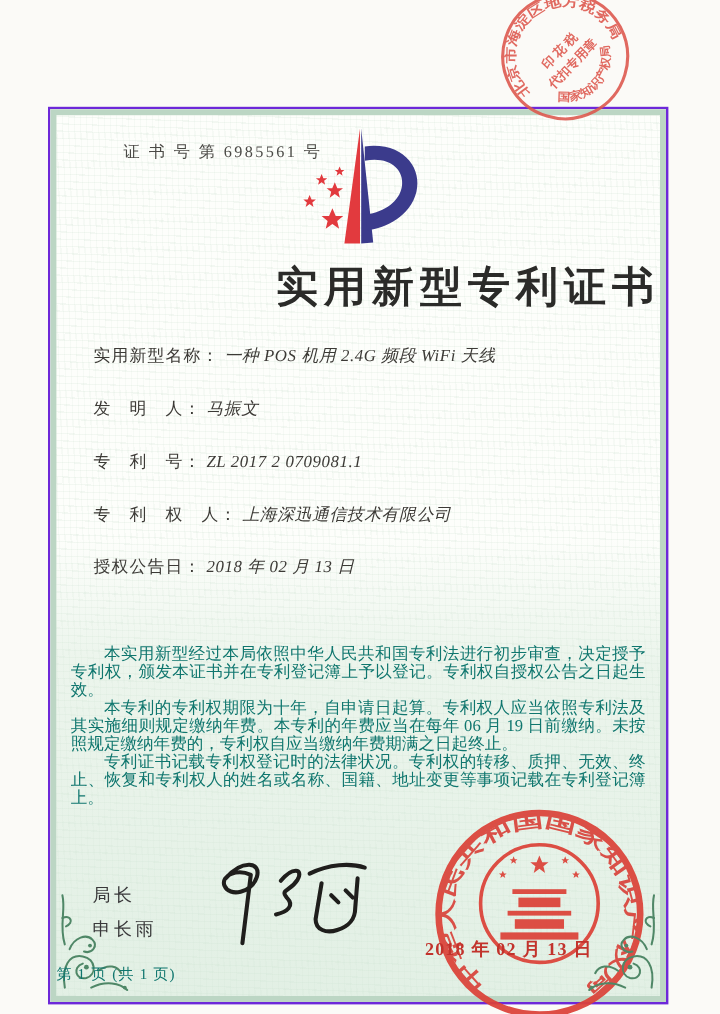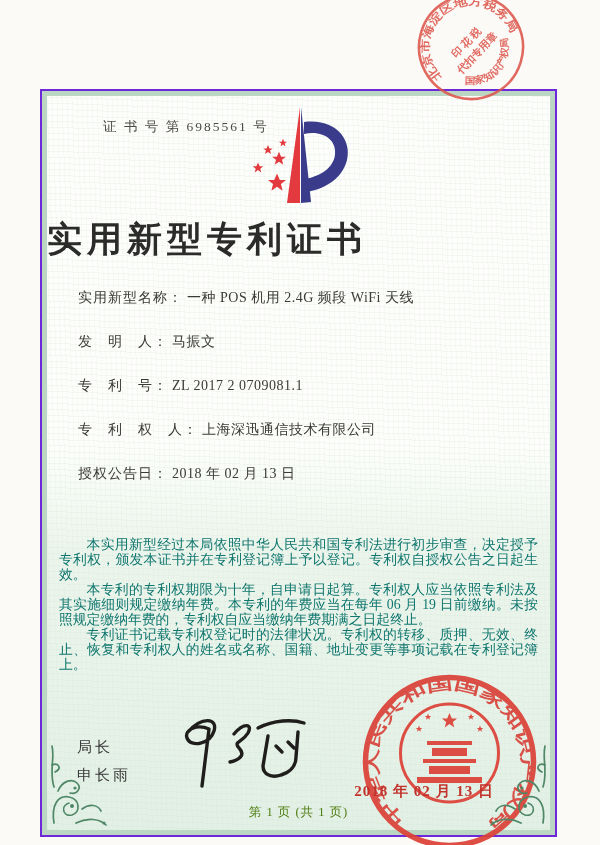--- a/index.html
+++ b/index.html
@@ -20,46 +20,46 @@
   .paper-tint{
     position:absolute;inset:0;
     background:
       linear-gradient(180deg, rgba(223,238,226,0) 48%, rgba(210,231,214,.40) 62%, rgba(204,228,210,.55) 100%),
       repeating-linear-gradient(2deg, rgba(150,190,160,.10) 0 1px, rgba(0,0,0,0) 1px 6px),
       repeating-linear-gradient(88deg, rgba(150,190,160,.07) 0 1px, rgba(0,0,0,0) 1px 5px);
   }
   .cert-no{position:absolute;left:56px;top:22px;font-size:13.5px;letter-spacing:2px;color:#4b4a46;}
   .logo{position:absolute;left:50%;margin-left:-65px;top:6px;width:130px;height:110px;}
   .title{
-    position:absolute;top:120px;left:0;width:100%;text-align:left;
+    position:absolute;top:120px;left:0;width:100%;text-align:right;
     font-size:35px;font-weight:bold;letter-spacing:5px;color:#2b2b29;
   }
   .fields{position:absolute;left:31px;top:194px;font-size:14px;line-height:15px;}
   .field-row{margin-bottom:29px;white-space:nowrap;}
   .field-label{letter-spacing:1px;}
-  .field-value{letter-spacing:.5px;margin-left:4px;}
+  .field-value{letter-spacing:.5px;margin-left:4px;font-style:italic;}
   .body-text{
     position:absolute;left:12px;top:441px;width:479px;
     font-size:13.8px;line-height:15px;text-align:justify;color:#0f766e;
   }
   .body-text p{margin:0;text-indent:2em;}
   .director{position:absolute;left:30px;top:637px;font-size:15px;letter-spacing:3px;line-height:28px;color:#39383a;}
   .signature{position:absolute;left:111px;top:606px;width:165px;height:100px;}
   .seal{position:absolute;left:310px;top:573px;width:185px;height:185px;opacity:.93;}
   .seal-date{
     position:absolute;left:292px;top:686px;width:170px;text-align:center;
     font-size:15px;font-weight:bold;color:#c2332c;letter-spacing:1px;
   }
   .tax-stamp{position:absolute;left:410px;top:-14px;width:122px;height:122px;transform:rotate(-28deg);opacity:.88;}
   .ornament{position:absolute;bottom:1px;width:86px;height:86px;}
   .ornament.left{left:1px;}
   .ornament.right{right:1px;transform:scaleX(-1);}
   .footer{
-    position:absolute;bottom:9px;left:0;width:100%;text-align:center;
-    font-size:12.5px;letter-spacing:1px;color:#4d7c0f;
+    position:absolute;bottom:9px;left:0;width:100%;text-align:left;
+    font-size:12.5px;letter-spacing:1px;color:#0f766e;
   }
 </style>
 </head>
 <body>
 
 <div class="frame">
   <div class="frame-inner">
     <div class="paper-tint"></div>
 
     <div class="cert-no">证 书 号 第 6985561 号</div>

